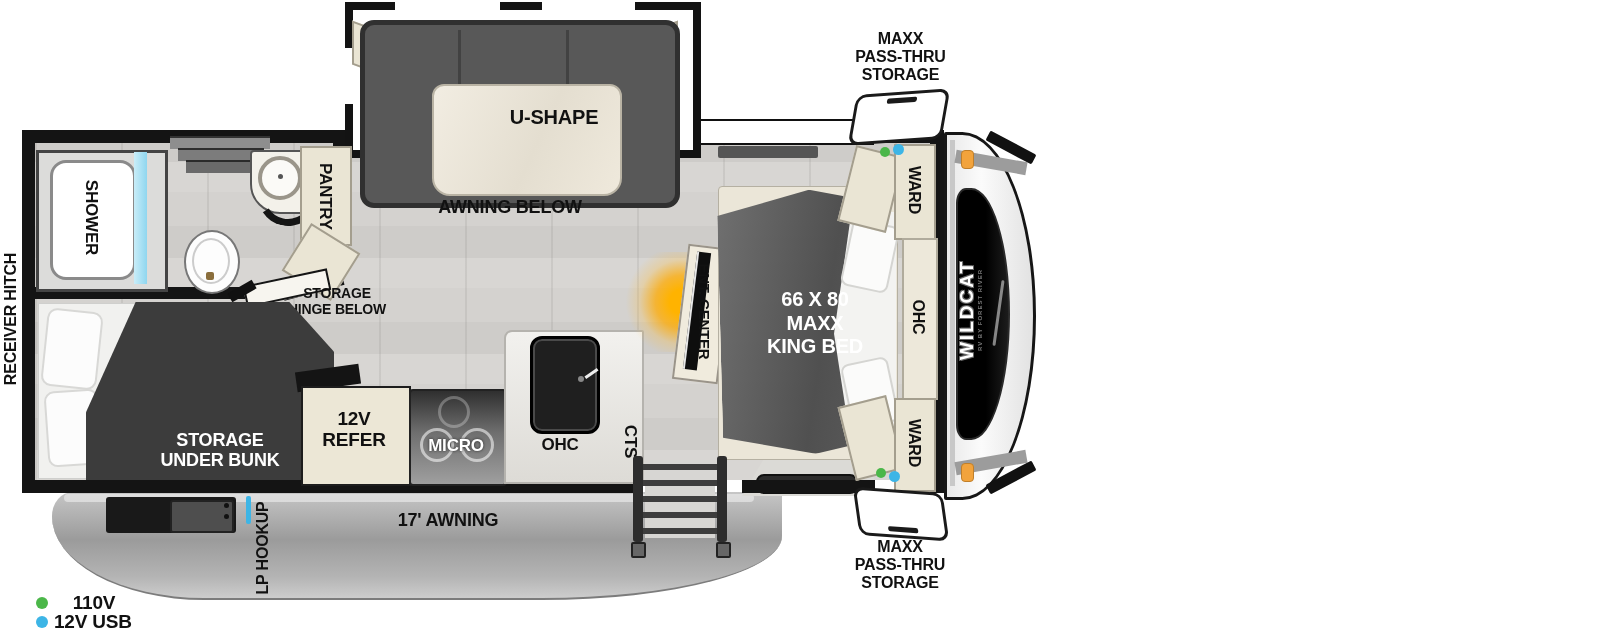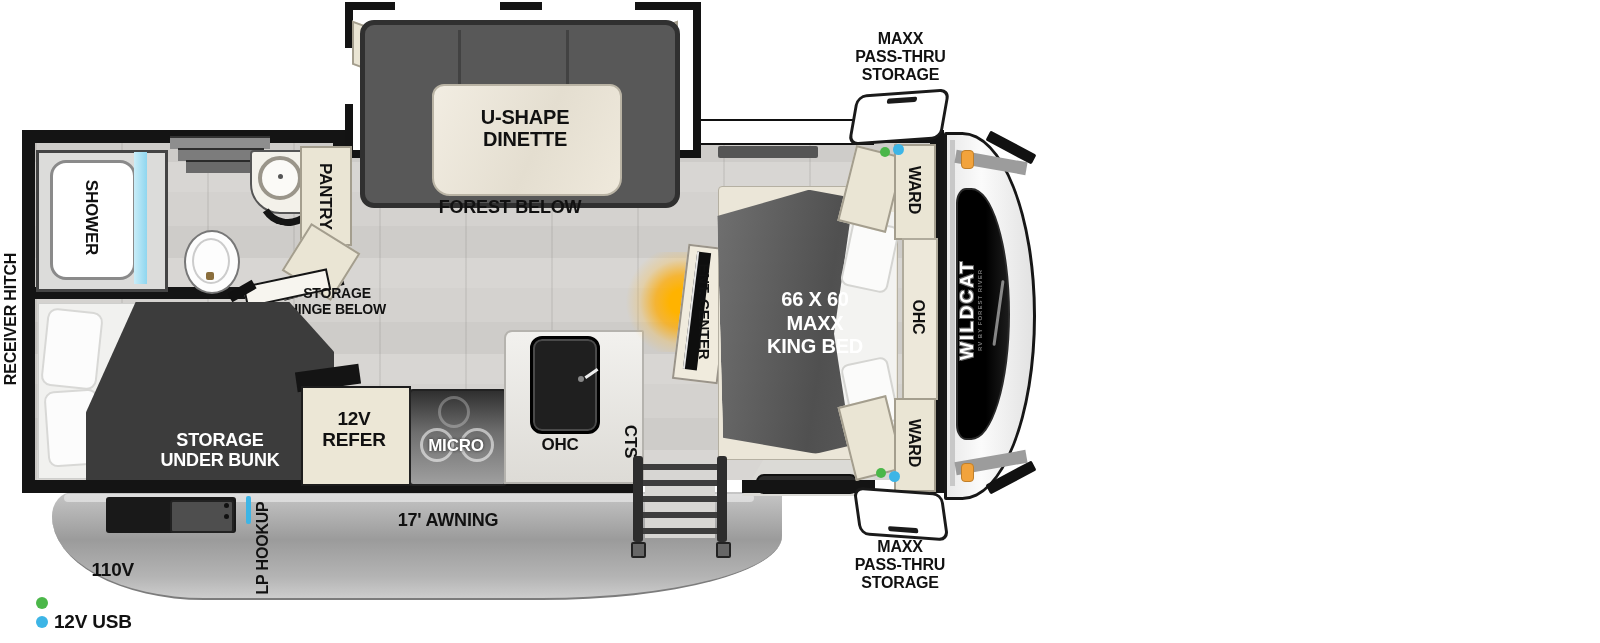--- a/index.html
+++ b/index.html
@@ -63,25 +63,24 @@
   <div class="wall" style="left:500px;top:2px;width:42px;height:8px;"></div>
   <div class="abs" style="left:345px;top:48px;width:8px;height:56px;background:#fff;"></div>
   <div class="abs" style="left:677px;top:48px;width:8px;height:56px;background:#fff;"></div>
   <div class="abs cream" style="left:352px;top:26px;width:26px;height:40px;transform:skewY(20deg);"></div>
   <div class="abs cream" style="left:648px;top:26px;width:26px;height:40px;transform:skewY(-20deg);"></div>
   <div class="abs" style="left:360px;top:20px;width:310px;height:178px;background:#585858;border:5px solid #303030;border-radius:14px;"></div>
   <div class="abs" style="left:458px;top:30px;width:3px;height:56px;background:#424242;"></div>
   <div class="abs" style="left:566px;top:30px;width:3px;height:56px;background:#424242;"></div>
   <div class="abs" style="left:432px;top:84px;width:186px;height:108px;border:2px solid #b9b3a4;border-radius:12px 12px 18px 18px;
               background:linear-gradient(115deg,#f2ede2,#e4ded0 55%,#efe9dc);"></div>
-  <div class="lbl" style="left:432px;top:106px;width:186px;font-size:20px;">
+  <div class="lbl" style="left:432px;top:106px;width:186px;font-size:20px;padding-left:29px;">
     <span style="display:block">U-SHAPE</span>
-    <span style="display:block">DINETTE</span>
-  </div>
-  <div class="lbl" style="left:410px;top:197px;width:200px;font-size:18px;">FOREST BELOW</div>
+  </div>
+  <div class="lbl" style="left:410px;top:197px;width:200px;font-size:18px;">AWNING BELOW</div>
 
   <div class="abs" style="left:36px;top:150px;width:126px;height:136px;background:#dcdcda;border:3px solid #444;"></div>
   <div class="abs" style="left:50px;top:160px;width:80px;height:114px;background:#fff;border:3px solid #8a8a8a;border-radius:16px;"></div>
   <div class="abs" style="left:134px;top:152px;width:13px;height:132px;background:linear-gradient(90deg,#c9edf8,#8fd6ef);"></div>
   <div class="lbl rot90" style="left:26px;top:208px;width:130px;font-size:17px;">SHOWER</div>
   <div class="abs" style="left:170px;top:136px;width:100px;height:11px;background:#8e8e8e;border-top:2px solid #333;"></div>
   <div class="abs" style="left:178px;top:148px;width:86px;height:11px;background:#7c7c7c;border-top:2px solid #2e2e2e;"></div>
   <div class="abs" style="left:186px;top:160px;width:72px;height:11px;background:#6a6a6a;border-top:2px solid #2a2a2a;"></div>
   <div class="abs" style="left:184px;top:230px;width:52px;height:60px;background:#fdfdfd;border:2px solid #777;border-radius:50%;"></div>
   <div class="abs" style="left:192px;top:238px;width:34px;height:42px;border:2px solid #ccc;border-radius:50%;"></div>
@@ -141,21 +140,21 @@
 
   <div class="abs" style="left:718px;top:186px;width:178px;height:272px;background:#ebe6d8;border:1px solid #b5b0a2;border-radius:4px;"></div>
   <div class="abs" style="left:720px;top:190px;width:168px;height:264px;transform:rotate(-1.5deg);
               background:linear-gradient(100deg,#707070,#505050 60%,#5d5d5d);
               clip-path:polygon(0 9%, 55% 0, 100% 6%, 100% 94%, 55% 100%, 0 93%);"></div>
   <div class="abs" style="left:834px;top:212px;width:62px;height:234px;background:#f3f3f1;
               clip-path:polygon(28% 0,100% 0,100% 100%,28% 100%,0 52%);"></div>
   <div class="abs" style="left:846px;top:222px;width:44px;height:64px;background:#fbfbfa;border:2px solid #d5d5d2;border-radius:8px;transform:rotate(12deg);"></div>
   <div class="abs" style="left:846px;top:360px;width:44px;height:62px;background:#fbfbfa;border:2px solid #d5d5d2;border-radius:8px;transform:rotate(-12deg);"></div>
   <div class="lbl white" style="left:745px;top:288px;width:140px;font-size:20px;line-height:1.18;">
-    <span style="display:block">66 X 60</span>
+    <span style="display:block">66 X 80</span>
     <span style="display:block">MAXX</span>
     <span style="display:block">KING BED</span>
   </div>
   <div class="abs cream" style="left:846px;top:150px;width:46px;height:74px;transform:rotate(14deg);"></div>
   <div class="abs cream" style="left:846px;top:400px;width:46px;height:72px;transform:rotate(-14deg);"></div>
 
   <div class="abs cream" style="left:894px;top:144px;width:38px;height:92px;"></div>
   <div class="lbl rot90" style="left:859px;top:181px;width:110px;font-size:16px;">WARD</div>
   <div class="abs" style="left:902px;top:238px;width:32px;height:158px;background:#ede8da;border:2px solid #b0ab9c;"></div>
   <div class="lbl rot90" style="left:863px;top:308px;width:110px;font-size:16px;">OHC</div>
@@ -213,17 +212,17 @@
   <div class="abs" style="left:643px;top:512px;width:74px;height:6px;background:#3d3d3d;"></div>
   <div class="abs" style="left:643px;top:528px;width:74px;height:6px;background:#3d3d3d;"></div>
   <div class="abs" style="left:631px;top:542px;width:11px;height:12px;background:#666;border:2px solid #222;border-radius:2px;"></div>
   <div class="abs" style="left:716px;top:542px;width:11px;height:12px;background:#666;border:2px solid #222;border-radius:2px;"></div>
 
   <div class="lbl rotm90" style="left:-99px;top:310px;width:220px;font-size:16px;">RECEIVER HITCH</div>
   <div class="lbl rotm90" style="left:193px;top:539px;width:140px;font-size:16px;">LP HOOKUP</div>
   <div class="lbl" style="left:378px;top:510px;width:140px;font-size:18px;">17' AWNING</div>
 
   <div class="dot" style="left:36px;top:597px;width:12px;height:12px;background:#4bb749;"></div>
-  <div class="lbl" style="left:54px;top:559px;width:80px;font-size:19px;text-align:right;">110V</div>
+  <div class="lbl" style="left:54px;top:592px;width:80px;font-size:19px;text-align:center;">110V</div>
   <div class="dot" style="left:36px;top:616px;width:12px;height:12px;background:#3db5e6;"></div>
   <div class="lbl" style="left:54px;top:611px;width:120px;font-size:19px;text-align:left;">12V USB</div>
 
 </div>
 
 </body></html>

